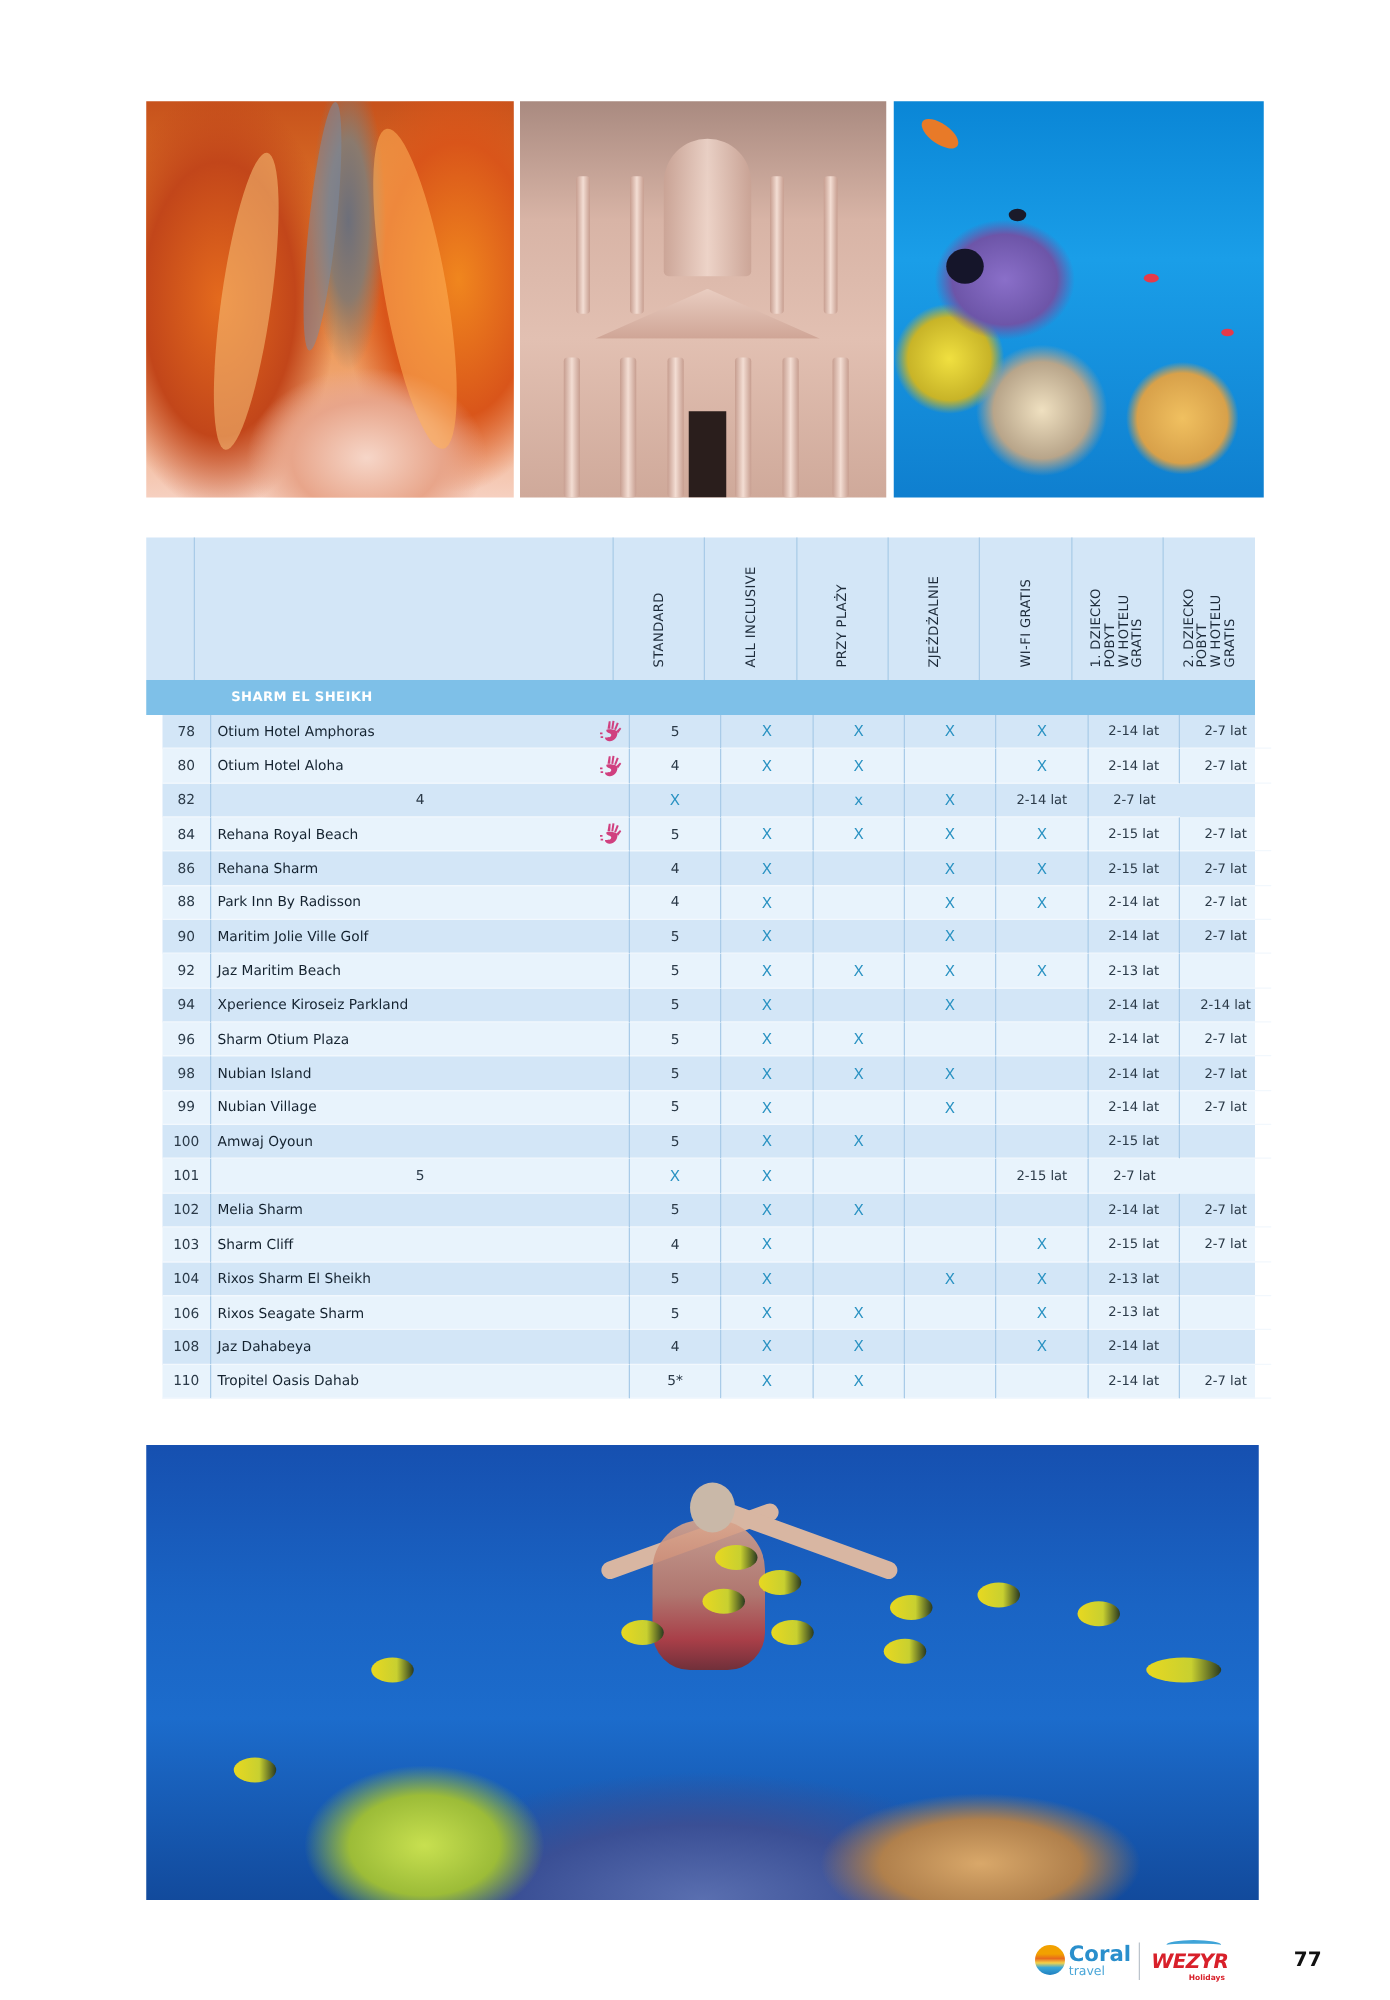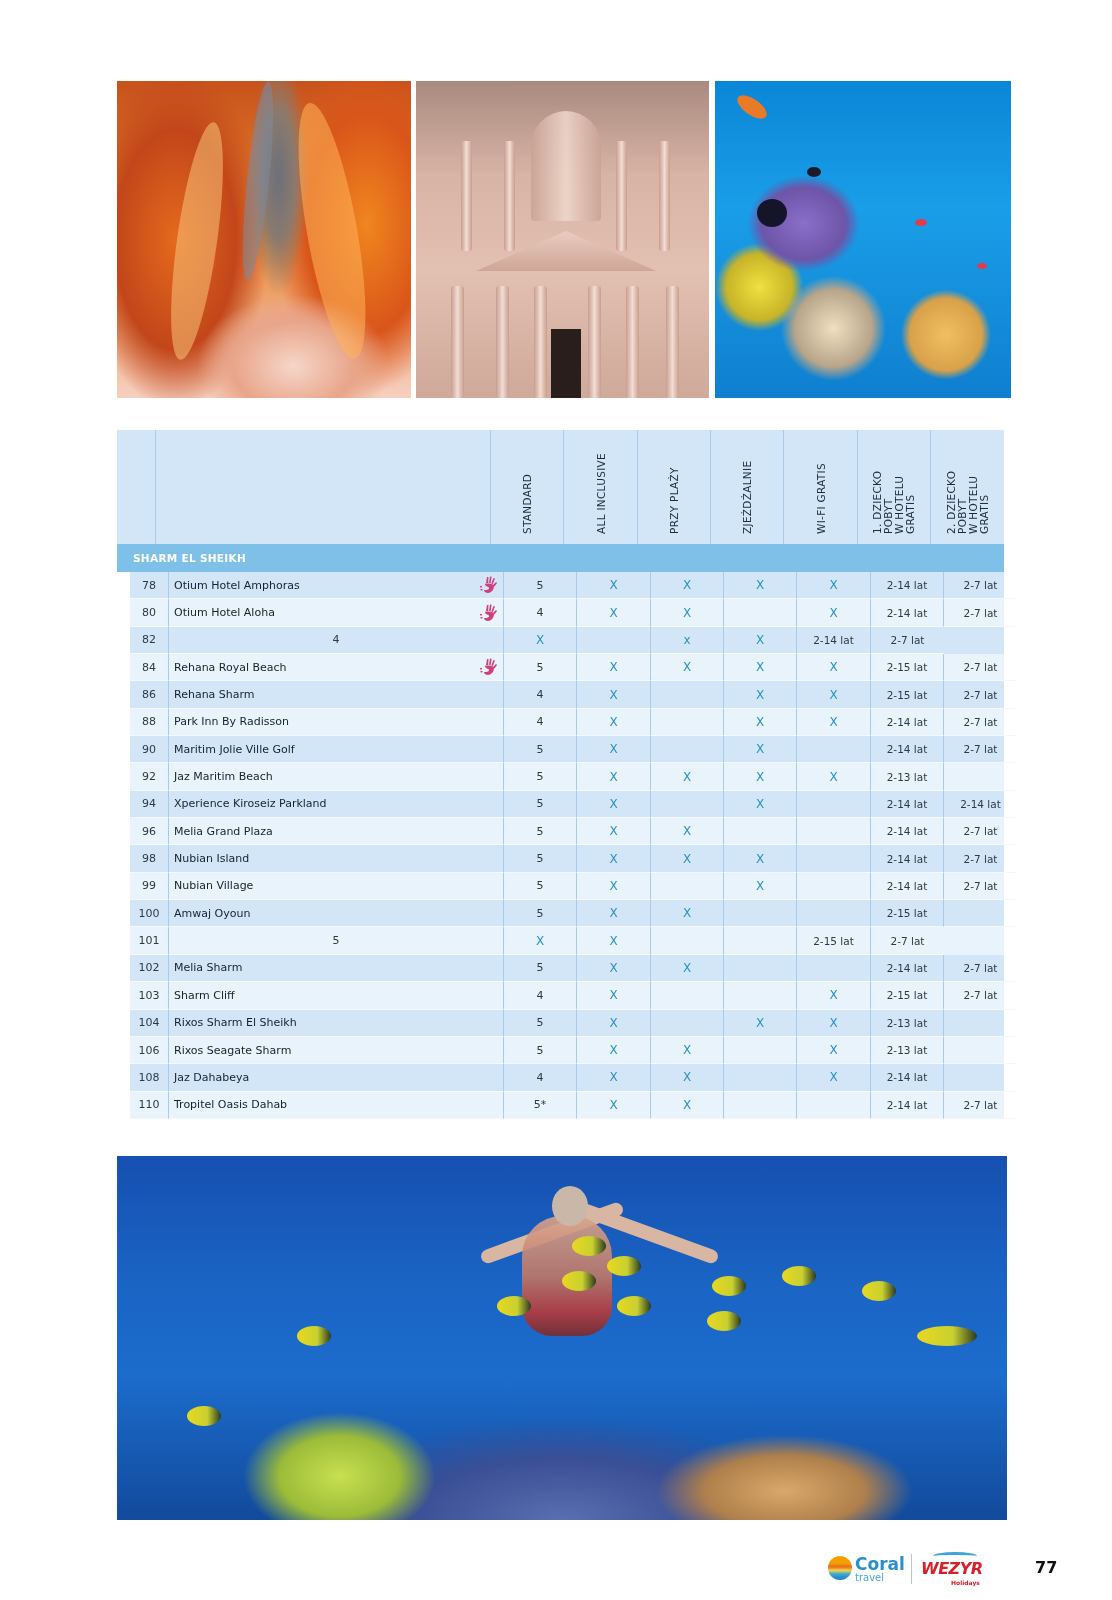--- a/index.html
+++ b/index.html
@@ -51,21 +51,21 @@
   
   #hotel-table { position: absolute; left: 117px; top: 430px; width: 887px; }
   .grid { display: grid; grid-template-columns: 39px 335px 73px 74px 73px 73px 74px 73px 73px; }
   .thead { height: 114px; background: #d3e6f7; }
   .thead > div { border-right: 1px solid #a9cbe8; position: relative; }
   .thead > div:last-child { border-right: none; }
   .vlabel { position: absolute; left: 50%; bottom: 10px; transform-origin: left bottom;
     transform: translateX(6px) rotate(-90deg); white-space: pre; font-size: 10.5px; line-height: 11px;
     letter-spacing: .3px; color: #1d2b3a; text-align: left; }
   .section-bar { height: 28px; background: #7ec0e8; display: flex; align-items: center; }
-  .section-bar span { margin-left: 16px; color: #ffffff; font-size: 10.5px; font-weight: bold; letter-spacing: .3px; }
+  .section-bar span { margin-left: 68px; color: #ffffff; font-size: 10.5px; font-weight: bold; letter-spacing: .3px; }
   .row { height: 27.35px; font-size: 11px; margin-left: 13px; }
   .row:nth-child(odd) { background: #d3e6f7; }
   .row:nth-child(even) { background: #e8f3fc; }
   .row > div { display: flex; align-items: center; justify-content: center; border-right: 1px solid #a9cbe8; border-bottom: 1px solid #f2f8fd; }
   .row > div:last-child { border-right: none; }
   .row .num { color: #2b3a48; }
   .row .name { justify-content: space-between; padding-left: 5px; padding-right: 4px; color: #14222f; }
   .row .mark { color: #2a92c2; font-size: 12px; }
   .row .age { color: #2b3a48; font-size: 10.5px; }
   .hand { width: 20px; height: 20px; display: inline-block; }
@@ -441,21 +441,21 @@
         </div>
         <div class="age">
           <span>2-14 lat</span>
         </div>
       </div>
       <div class="grid row">
         <div class="num">
           <span>96</span>
         </div>
         <div class="name">
-          <span>Melia Grand Plaza</span>
+          <span>Sharm Otium Plaza</span>
         </div>
         <div class="num">
           <span>5</span>
         </div>
         <div class="mark">
           <span>X</span>
         </div>
         <div class="mark">
           <span>X</span>
         </div>

